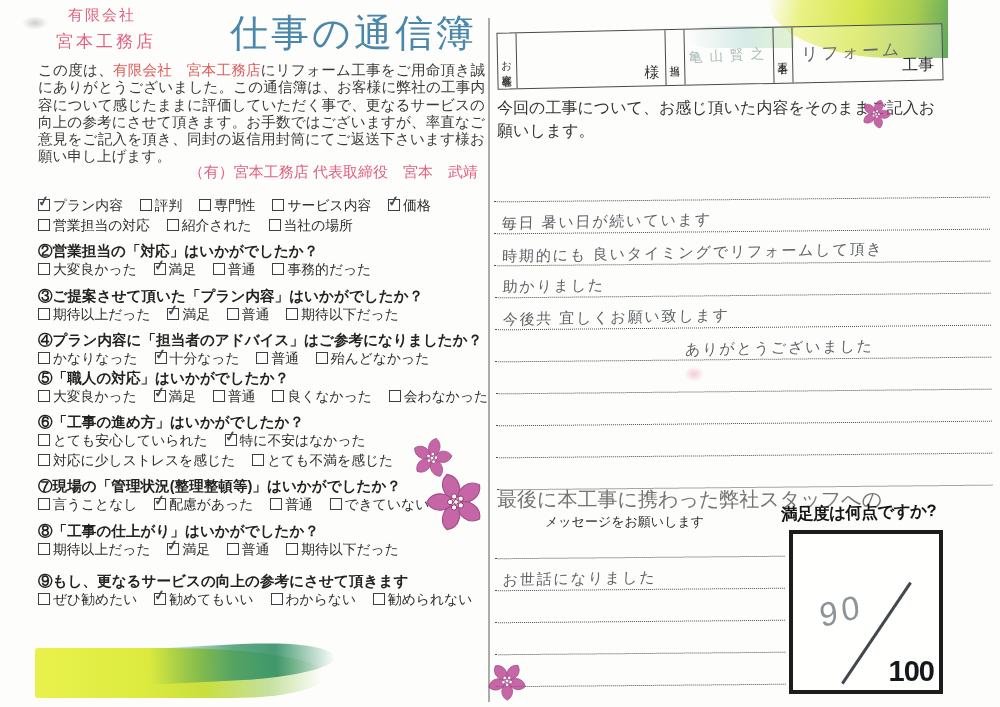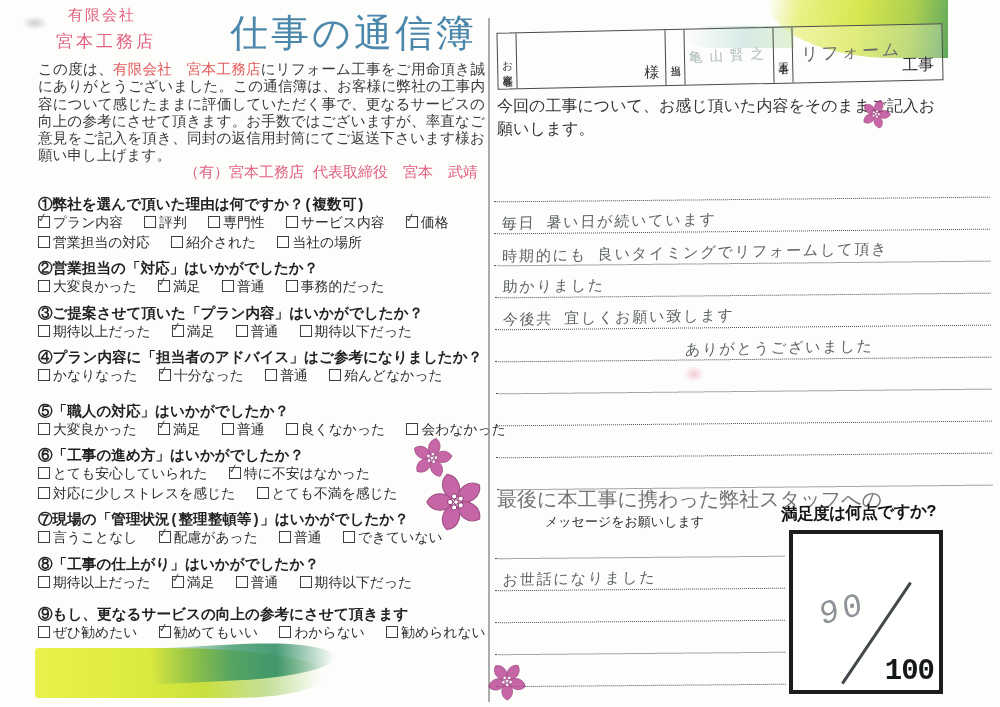--- a/index.html
+++ b/index.html
@@ -1,32 +1,32 @@
 <!DOCTYPE html>
 <html><head>
 <meta charset="utf-8">
 <style>
   html,body{margin:0;padding:0;background:#f2f2f0;}
   .page{position:relative;width:1000px;height:707px;background:#fdfdfb;overflow:hidden;
-        font-family:Liberation Mono, monospace;color:#2e2e2e;}
+        font-family:Liberation Sans, sans-serif;color:#2e2e2e;}
   
   .smudge{position:absolute;left:22px;top:16px;width:26px;height:14px;border-radius:50%;
           background:radial-gradient(ellipse,rgba(120,120,120,.35),rgba(120,120,120,0) 70%);}
   .company1{position:absolute;left:68px;top:6px;font-size:15px;letter-spacing:2px;}
   .company2{position:absolute;left:56px;top:30px;font-size:17px;letter-spacing:3px;}
   .pink{color:#e2607f;}
   .red{color:#e25a5a;}
   .form-title{position:absolute;left:230px;top:8px;font-size:38px;color:#4b87aa;
               letter-spacing:3px;font-weight:500;text-align:right;}
   .intro{position:absolute;left:38px;top:62px;width:447px;font-size:14.6px;line-height:17.3px;
          text-align:justify;color:#3a3a3a;}
   .signature{position:absolute;left:38px;top:163px;width:440px;text-align:right;font-size:15px;}
   .questions{position:absolute;left:38px;top:196px;width:452px;}
   .q{margin-bottom:7px;}
-  .q.tight{margin-bottom:16px;}
+  .q.tight{margin-bottom:0;}
   .q.wide{margin-bottom:13px;}
   .qt{font-weight:bold;font-size:14.6px;line-height:18px;color:#222;}
   .row{font-size:13.8px;line-height:19.5px;color:#2c2c2c;white-space:nowrap;}
   .opt{margin-right:13px;}
   .cb{display:inline-block;position:relative;width:10px;height:10px;border:1.6px solid #3f3f3f;
       margin-right:3px;vertical-align:-1px;background:#fff;}
   .cb[data-checked="true"]::after{content:"✓";position:absolute;left:-1px;top:-8px;font-size:14px;
       color:#4a4f54;transform:rotate(-10deg);font-weight:bold;}
   .swoosh1{position:absolute;left:35px;top:648px;width:292px;height:50px;
       background:linear-gradient(to right,#e9f24c 0%,#dcea3e 38%,#c9df3e 58%,rgba(150,200,80,.55) 80%,rgba(120,180,90,0) 98%);
@@ -89,21 +89,20 @@
   <div class="company1 pink">有限会社</div>
   <div class="company2 pink">宮本工務店</div>
   <div class="form-title">仕事の通信簿</div>
 
   <div class="intro"><span>この度は、</span><span class="red">有限会社　宮本工務店</span><span>にリフォーム工事をご用命頂き誠にありがとうございました。この通信簿は、お客様に弊社の工事内容について感じたままに評価していただく事で、更なるサービスの向上の参考にさせて頂きます。お手数ではございますが、率直なご意見をご記入を頂き、同封の返信用封筒にてご返送下さいます様お願い申し上げます。</span></div>
   <div class="signature pink">（有）宮本工務店 代表取締役　宮本　武靖</div>
 
   <div class="questions">
 
     <div class="q">
-      <div class="qt">①弊社を選んで頂いた理由は何ですか？(複数可)</div>
       <div class="row">
         <span class="opt"><span class="cb" data-checked="true"></span><span>プラン内容</span></span>
         <span class="opt"><span class="cb" data-checked="false"></span><span>評判</span></span>
         <span class="opt"><span class="cb" data-checked="false"></span><span>専門性</span></span>
         <span class="opt"><span class="cb" data-checked="false"></span><span>サービス内容</span></span>
         <span class="opt"><span class="cb" data-checked="true"></span><span>価格</span></span>
       </div>
       <div class="row">
         <span class="opt"><span class="cb" data-checked="false"></span><span>営業担当の対応</span></span>
         <span class="opt"><span class="cb" data-checked="false"></span><span>紹介された</span></span>

